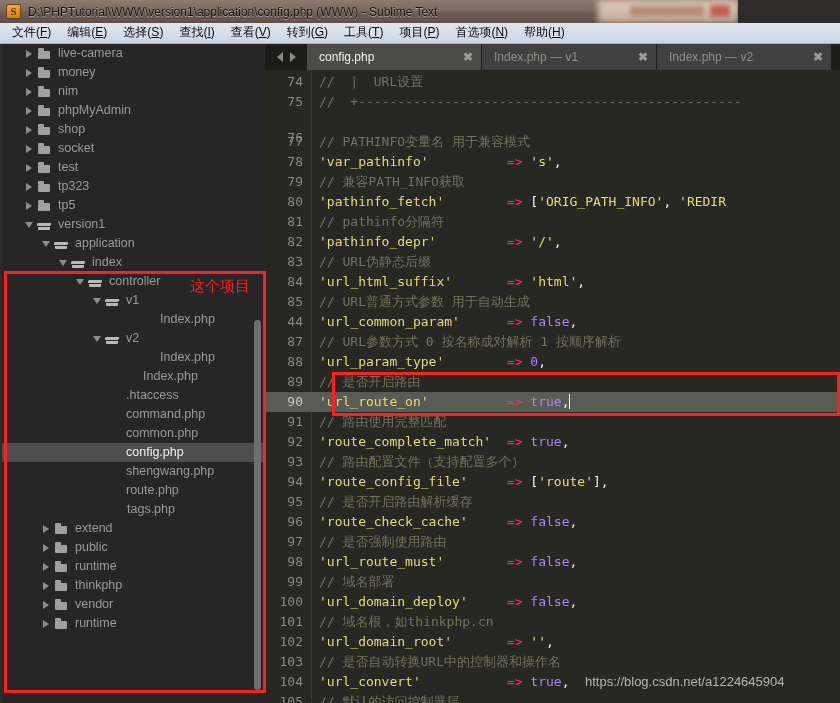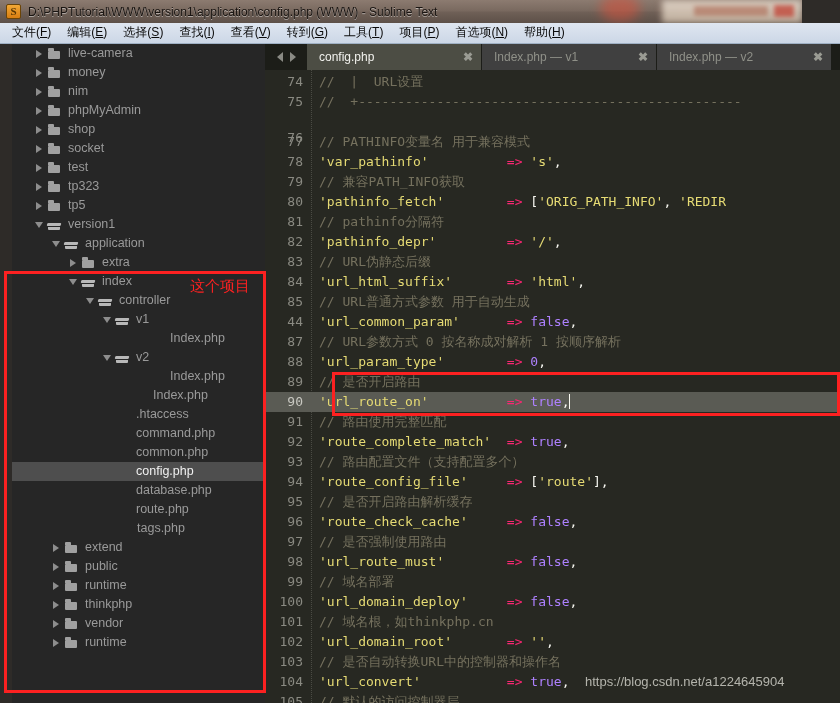--- a/index.html
+++ b/index.html
@@ -12,21 +12,21 @@
   }
 
   #app {
     position: relative;
     width: 840px; height: 703px;
     overflow: hidden;
   }
 
   
   .titlebar {
-    position: absolute; left: 0; top: 0; width: 802px; height: 23px;
+    position: absolute; left: 0; top: 0; width: 738px; height: 23px;
     background: linear-gradient(to bottom, #8c7b70 0%, #7a6a60 45%, #6e5f56 55%, #5d5048 100%);
     overflow: hidden;
     text-decoration: underline;
   }
   .titlebar .blurblob {
     position: absolute; border-radius: 50%;
     filter: blur(6px);
     opacity: .55;
   }
   .titlebar .tb-inner {
@@ -84,21 +84,21 @@
     font-size: 12px;
     color: #0a0a0a;
     padding: 2px 8px 3px 8px;
     white-space: nowrap;
     cursor: default;
   }
   .menu-item .mn { text-decoration: underline; }
 
   
   .sidebar {
-    position: absolute; left: 12px; top: 44px; width: 265px; height: 659px;
+    position: absolute; left: 2px; top: 44px; width: 265px; height: 659px;
     background: #262626;
     overflow: hidden;
   }
   .side-list {
     position: absolute; left: 0; top: 0; width: 265px;
   }
   .tree-row {
     position: relative;
     height: 19px;
     display: flex; align-items: center;
@@ -338,25 +338,20 @@
           <span class="arrow open"></span>
           <span class="ficon openfolder"></span>
           <span class="tree-label">version1</span>
         </div>
         <div class="tree-row" style="padding-left: 40px;">
           <span class="arrow open"></span>
           <span class="ficon openfolder"></span>
           <span class="tree-label">application</span>
         </div>
         <div class="tree-row" style="padding-left: 57px;">
-          <span class="arrow closed"></span>
-          <span class="ficon folder"></span>
-          <span class="tree-label">extra</span>
-        </div>
-        <div class="tree-row" style="padding-left: 57px;">
           <span class="arrow open"></span>
           <span class="ficon openfolder"></span>
           <span class="tree-label">index</span>
         </div>
         <div class="tree-row" style="padding-left: 74px;">
           <span class="arrow open"></span>
           <span class="ficon openfolder"></span>
           <span class="tree-label">controller</span>
         </div>
         <div class="tree-row" style="padding-left: 91px;">
@@ -400,21 +395,21 @@
           <span class="tree-label">common.php</span>
         </div>
         <div class="tree-row selected" style="padding-left: 91px;">
           <span class="arrow none"></span>
           <span class="ficon none"></span>
           <span class="tree-label">config.php</span>
         </div>
         <div class="tree-row" style="padding-left: 91px;">
           <span class="arrow none"></span>
           <span class="ficon none"></span>
-          <span class="tree-label">database.php</span>
+          <span class="tree-label">shengwang.php</span>
         </div>
         <div class="tree-row" style="padding-left: 91px;">
           <span class="arrow none"></span>
           <span class="ficon none"></span>
           <span class="tree-label">route.php</span>
         </div>
         <div class="tree-row" style="padding-left: 92px;">
           <span class="arrow none"></span>
           <span class="ficon none"></span>
           <span class="tree-label">tags.php</span>

